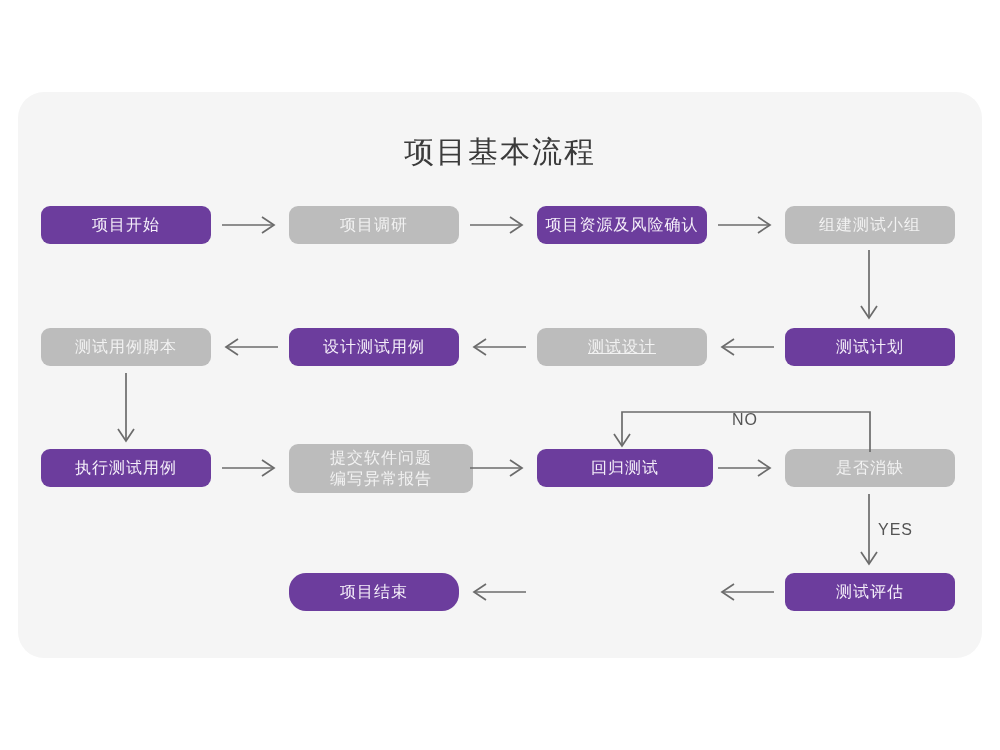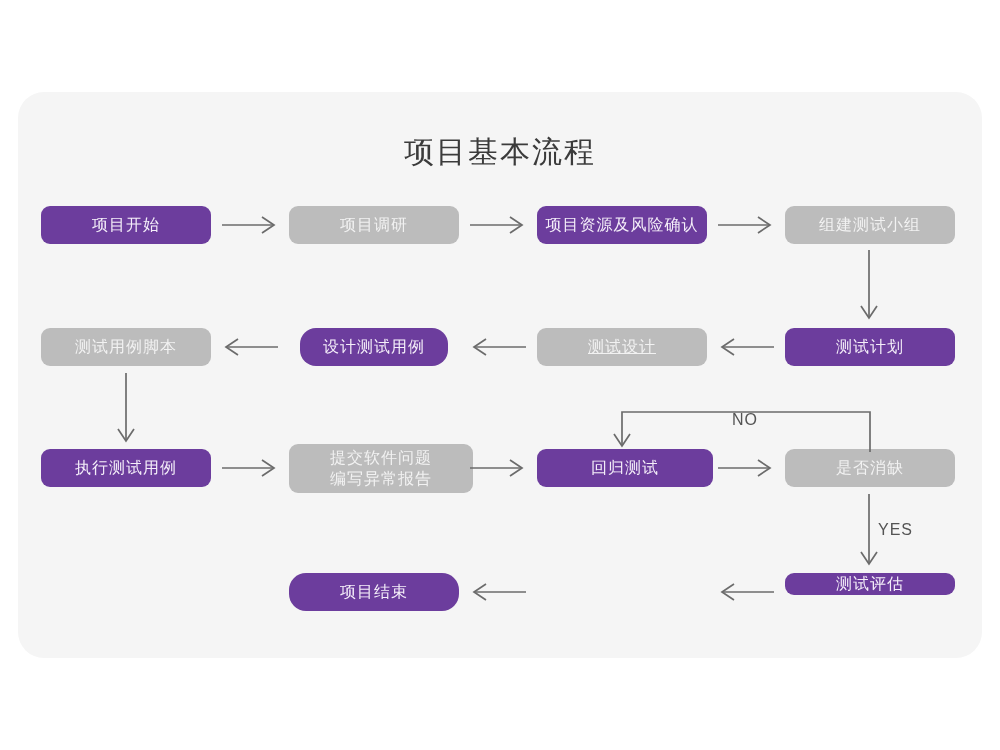--- a/index.html
+++ b/index.html
@@ -105,21 +105,21 @@
   </div>
 
   <div class="node gray" style="left:785px;top:206px;width:170px;height:38px;">
     <span class="t1">组建测试小组</span>
   </div>
 
   <div class="node gray" style="left:41px;top:328px;width:170px;height:38px;font-family:Liberation Serif, serif;">
     <span class="t1">测试用例脚本</span>
   </div>
 
-  <div class="node purple" style="left:300px;top:328px;width:148px;height:38px;border-radius:16px;">
+  <div class="node purple" style="left:289px;top:328px;width:170px;height:38px;">
     <span class="t1">设计测试用例</span>
   </div>
 
   <div class="node gray" style="left:537px;top:328px;width:170px;height:38px;text-decoration:underline;">
     <span class="t1">测试设计</span>
   </div>
 
   <div class="node purple" style="left:785px;top:328px;width:170px;height:38px;">
     <span class="t1">测试计划</span>
   </div>
@@ -139,21 +139,21 @@
 
   <div class="node gray" style="left:785px;top:449px;width:170px;height:38px;">
     <span class="t1">是否消缺</span>
   </div>
 
   <div class="node purple" style="left:289px;top:573px;width:170px;height:38px;border-radius:17px;">
     <span class="t1">项目结束</span>
   </div>
 
 
-  <div class="node purple" style="left:785px;top:573px;width:170px;height:22px;justify-content:center;">
+  <div class="node purple" style="left:785px;top:573px;width:170px;height:38px;justify-content:center;">
     <span class="t1">测试评估</span>
   </div>
 
   <svg class="arrow-svg" style="left:222px;top:214px;width:56px;height:22px;" viewBox="0 0 56 22">
     <line x1="0" y1="11" x2="52" y2="11"></line>
     <polyline class="head" points="40,3 52,11 40,19"></polyline>
   </svg>
 
   <svg class="arrow-svg" style="left:470px;top:214px;width:56px;height:22px;" viewBox="0 0 56 22">
     <line x1="0" y1="11" x2="52" y2="11"></line>

